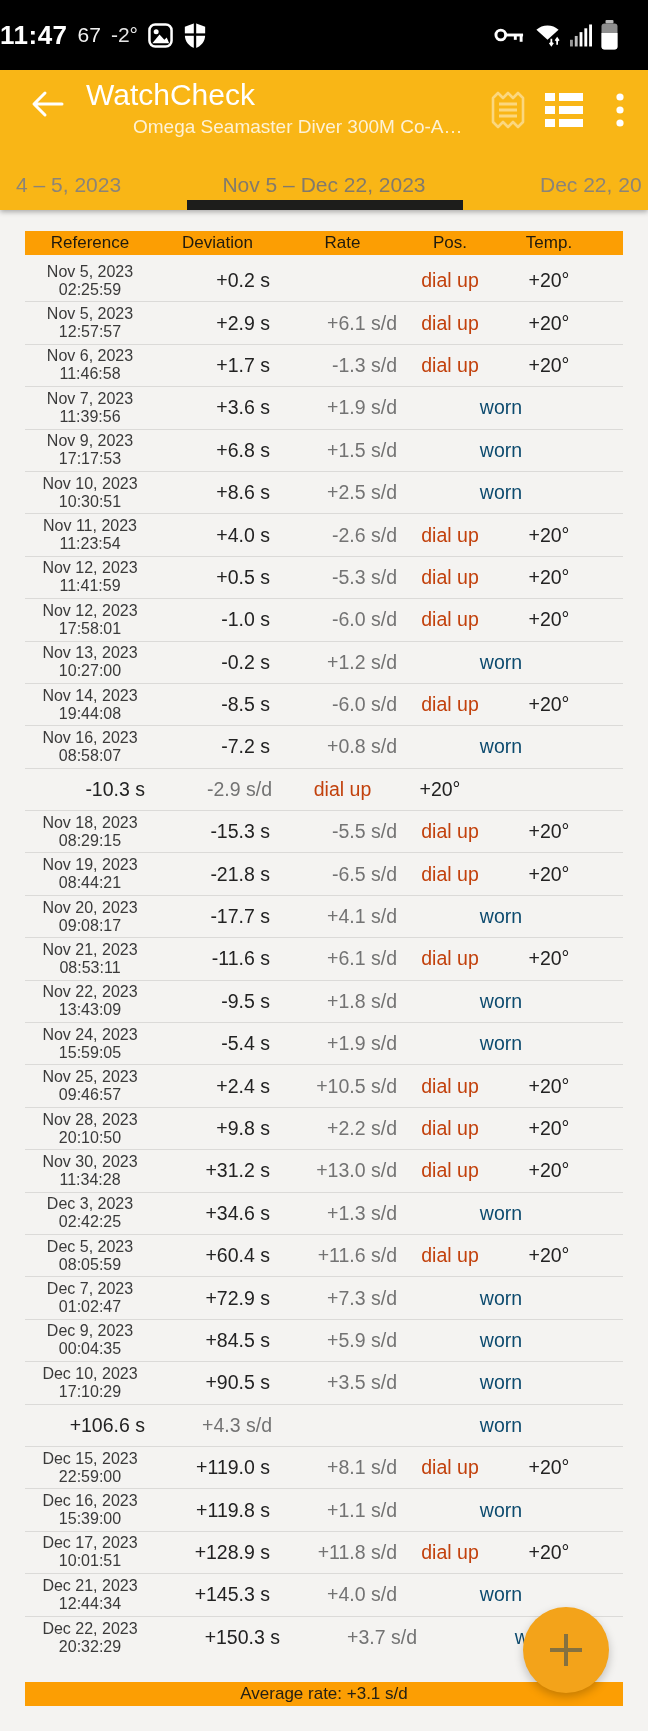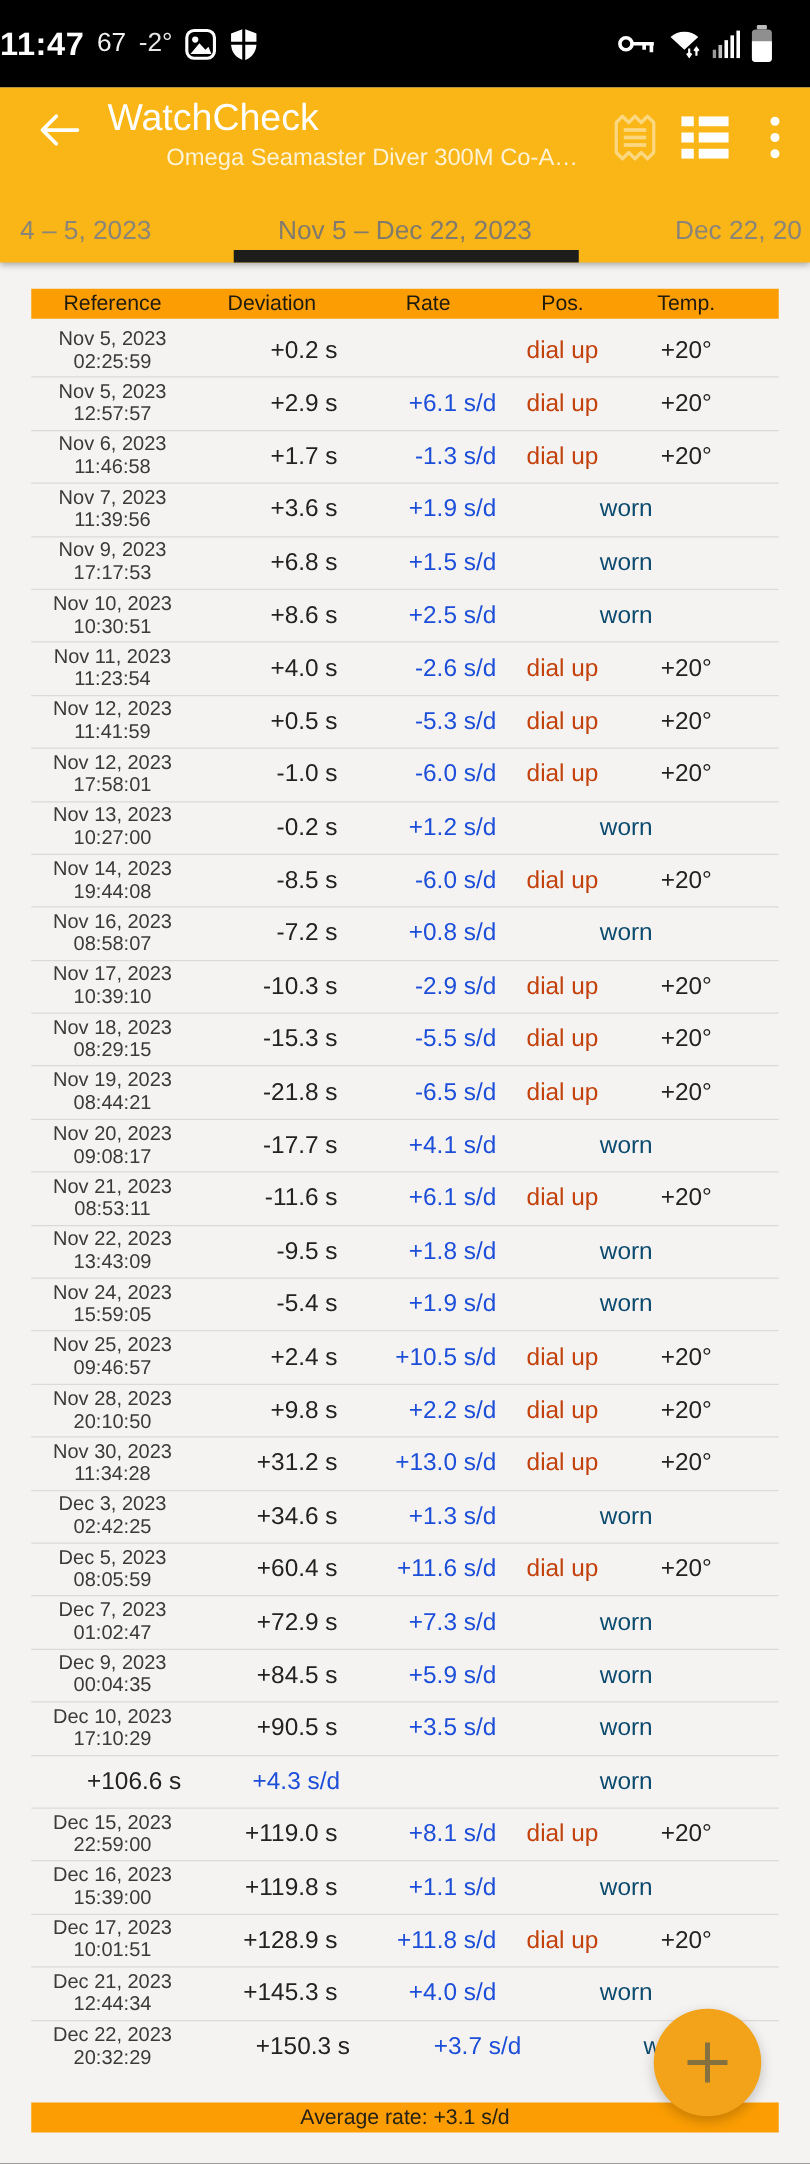--- a/index.html
+++ b/index.html
@@ -40,21 +40,21 @@
   .thead{display:grid;grid-template-columns:130px 125px 125px 90px 128px;height:24px;
          background:var(--c-orange,#FC9E03);align-items:center;}
   .th{font-size:17px;font-weight:500;color:#201B0E;text-align:center;}
   .th-temp{padding-right:20px;}
   .tbody{padding-top:5px;}
   .row{display:grid;grid-template-columns:130px 125px 125px 90px 128px;height:42.4px;
        box-sizing:border-box;border-bottom:1px solid #DBDAD8;align-items:center;}
   .row:last-child{border-bottom:none;gap:10px;}
   .cell-ref{text-align:center;font-size:16px;line-height:18px;color:#3A3A3A;}
   .cell-dev{text-align:right;padding-right:10px;font-size:19.5px;color:#222;}
-  .cell-rate{text-align:right;padding-right:8px;font-size:19.5px;color:#1d4ed8;}
+  .cell-rate{text-align:right;padding-right:8px;font-size:19.5px;color:#737373;}
   .cell-pos{text-align:center;font-size:19.5px;color:#c2410c;}
   .cell-temp{text-align:center;padding-right:20px;font-size:19.5px;color:#222;}
   .cell-worn{grid-column:4/6;text-align:center;padding-right:26px;font-size:19.5px;color:#0c4a6e;}
 
   
   .footer{position:absolute;top:1682px;left:25px;width:598px;height:24px;background:var(--c-orange,#FC9E03);
           display:flex;align-items:center;justify-content:center;font-size:17px;font-weight:500;color:#262114;}
   .fab{position:absolute;left:523px;top:1607px;width:86px;height:86px;border-radius:50%;
        background:var(--c-fab,#F3A31A);display:flex;align-items:center;justify-content:center;
        box-shadow:0 4px 10px rgba(0,0,0,.22);z-index:5;}
@@ -308,24 +308,20 @@
         <div class="date">Nov 16, 2023</div>
         <div class="time">08:58:07</div>
       </div>
       <div class="cell-dev">-7.2 s</div>
       <div class="cell-rate">+0.8 s/d</div>
 
       <div class="cell-worn">worn</div>
     </div>
 
     <div class="row">
-      <div class="cell-ref">
-        <div class="date">Nov 17, 2023</div>
-        <div class="time">10:39:10</div>
-      </div>
       <div class="cell-dev">-10.3 s</div>
       <div class="cell-rate">-2.9 s/d</div>
       <div class="cell-pos">dial up</div>
       <div class="cell-temp">+20°</div>
 
     </div>
 
     <div class="row">
       <div class="cell-ref">
         <div class="date">Nov 18, 2023</div>

